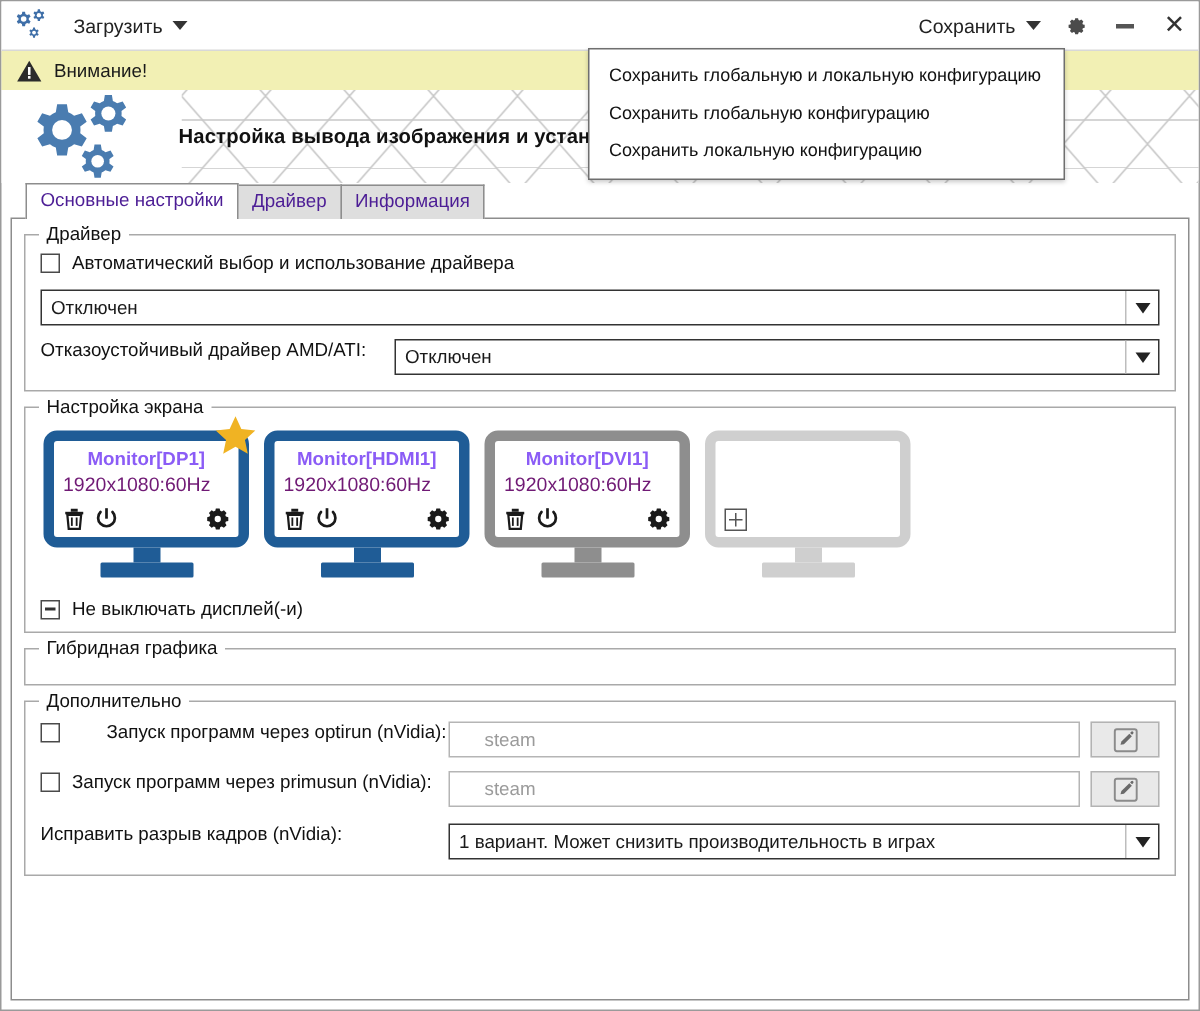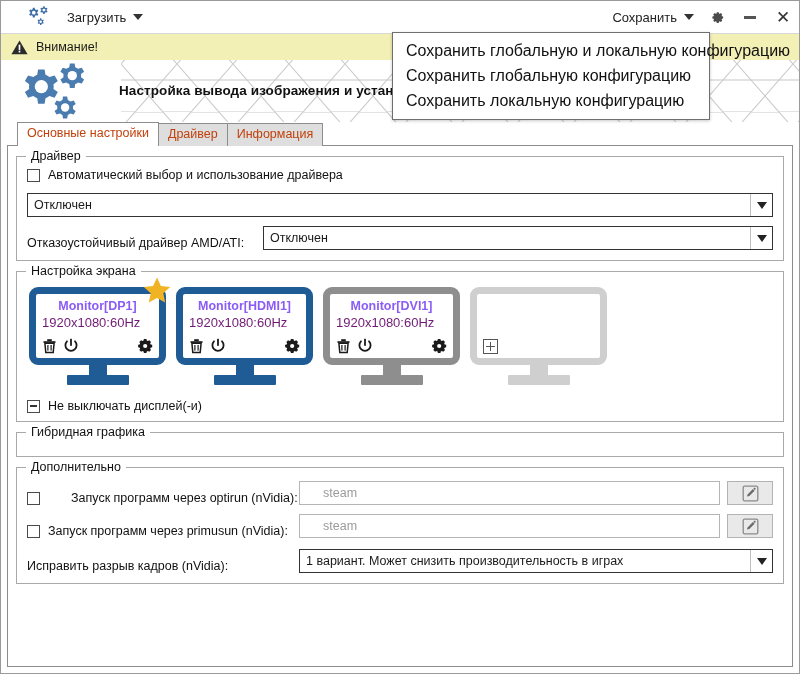--- a/index.html
+++ b/index.html
@@ -25,21 +25,21 @@
   }
 
   
   .titlebar {
     height: 33px;
     min-height: 33px;
     background: #ffffff;
     border-bottom: 1px solid #d8d8d8;
     display: flex;
     align-items: center;
-    padding: 0 6px 0 28px;
+    padding: 0 6px 0 10px;
     position: relative;
     z-index: 5;
   }
   .tb-appicon { width: 26px; height: 24px; flex: 0 0 auto; position: relative; }
   .tb-left-menu {
     display: flex; align-items: center; gap: 7px;
     margin-left: 12px;
     font-size: 13px;
     color: #222;
     cursor: default;
@@ -130,21 +130,21 @@
     min-height: 24px;
     position: relative;
     z-index: 2;
   }
   .tab {
     border: 1px solid #8d8d8d;
     border-bottom: none;
     padding: 3px 9px 4px 9px;
     font-size: 12.5px;
     background: #dedede;
-    color: #c2410c;
+    color: #4c1d95;
     margin-right: -1px;
     line-height: 15px;
   }
   .tab.active {
     background: #ffffff;
     position: relative;
     z-index: 3;
     padding-bottom: 5px;
   }
 
@@ -171,21 +171,21 @@
     top: -8px; left: 9px;
     background: #fff;
     padding: 0 5px;
     font-size: 12.5px;
     color: #111;
   }
 
   
   .row {
     display: flex;
-    align-items: flex-end;
+    align-items: flex-start;
     margin-bottom: 9px;
   }
   .row:last-child { margin-bottom: 0; }
 
   .cbx-line { display: flex; align-items: center; gap: 8px; }
   .checkbox {
     width: 13px; height: 13px;
     border: 1px solid #4a4a4a;
     background: #fff;
     display: inline-flex;
@@ -336,21 +336,21 @@
     top: 31px;
     width: 318px;
     background: #fff;
     border: 1px solid #6f6f6f;
     z-index: 40;
     padding: 5px 0 6px 0;
     box-shadow: 0 1px 3px rgba(0,0,0,0.22);
   }
   .dropdown-item {
     padding: 4px 12px 4px 13px;
-    font-size: 16px;
+    font-size: 12px;
     color: #111;
     white-space: nowrap;
     line-height: 17px;
   }
 </style>
 </head>
 <body>
 
 <div class="window">
 

